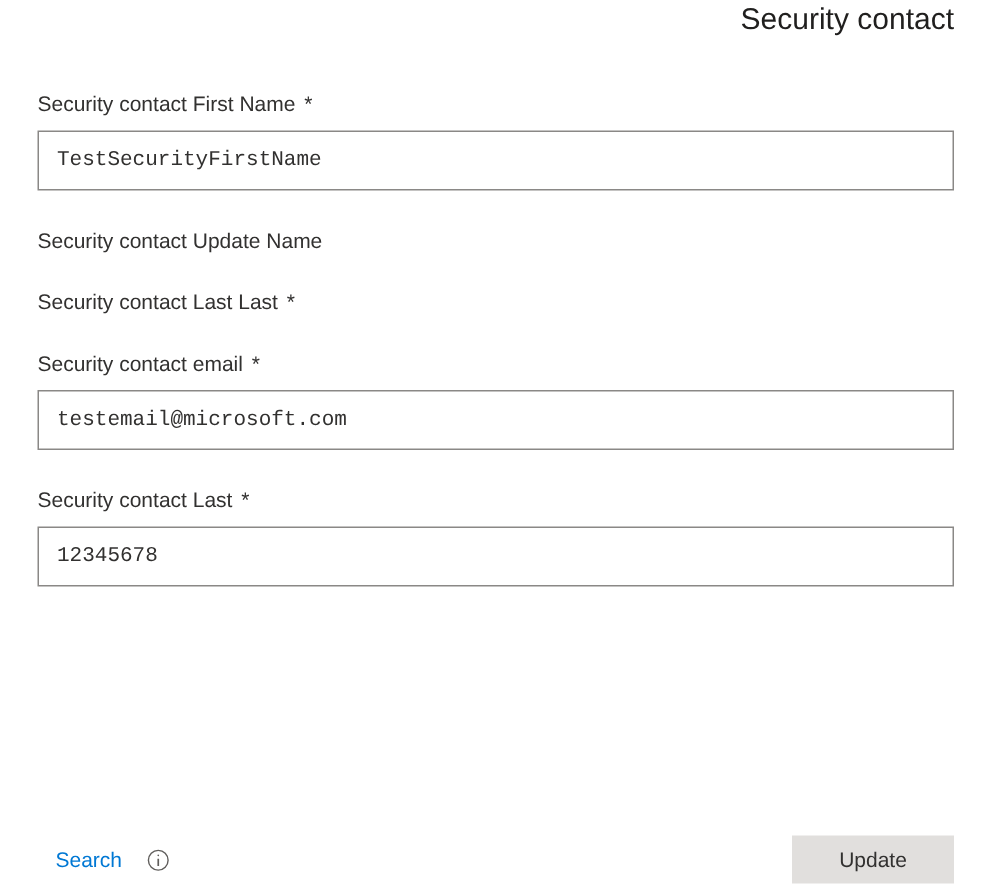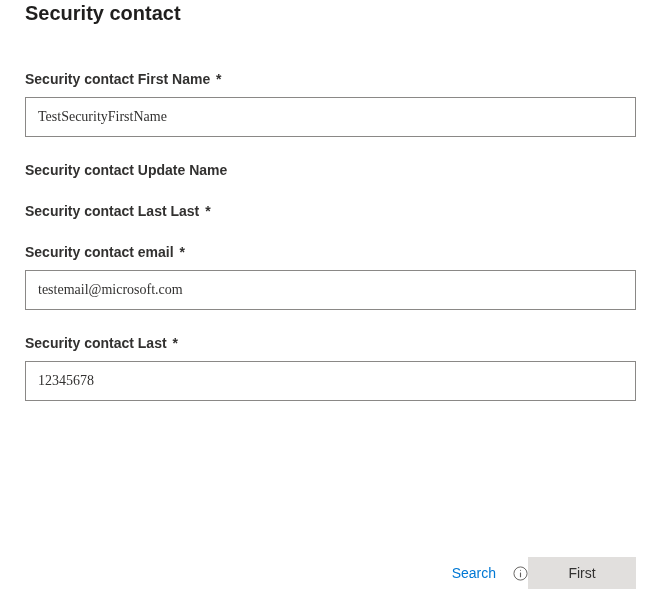--- a/index.html
+++ b/index.html
@@ -11,57 +11,58 @@
       font-family: "Segoe UI", -apple-system, BlinkMacSystemFont, sans-serif;
       background: #ffffff;
       width: 661px;
       height: 594px;
       padding: 0 25px;
       color: #323130;
       position: relative;
     }
     .page-title {
       font-size: 20px;
-      font-weight: 700;
+      font-weight: 400;
       color: #201f1e;
       padding-top: 2px;
-      margin-bottom: 46px;
+      margin-bottom: 36px;
+      text-align: right;
     }
     .form-group {
       margin-bottom: 25px;
     }
     .field-label {
       font-size: 14px;
-      font-weight: 700;
+      font-weight: 400;
       color: #323130;
       margin-bottom: 10px;
       display: block;
     }
     .required-asterisk {
       margin-left: 2px;
     }
     .text-input {
       width: 100%;
       height: 40px;
       padding: 8px 12px;
       font-size: 14px;
-      font-family: Liberation Serif, serif;
+      font-family: Liberation Mono, monospace;
       color: #323130;
       background: #ffffff;
       border: 1px solid #8a8886;
       outline: none;
     }
     .footer-bar {
       position: absolute;
       bottom: 3px;
-      left: 10px;
+      left: 25px;
       right: 25px;
       display: flex;
       align-items: center;
-      justify-content: flex-end;
+      justify-content: space-between;
       height: 36px;
     }
     .footer-left {
       display: flex;
       align-items: center;
       gap: 16px;
     }
     .search-link {
       color: #0078d4;
       font-size: 14px;
@@ -140,14 +141,14 @@
   <div class="footer-left">
     <a class="search-link">Search</a>
     <span class="info-icon-wrap">
       <svg viewBox="0 0 16 16" fill="none" stroke="#605e5c" stroke-width="1">
         <circle cx="8" cy="8" r="7"></circle>
         <line x1="8" y1="7" x2="8" y2="12" stroke-width="1.2"></line>
         <circle cx="8" cy="4.5" r="0.6" fill="#605e5c" stroke="none"></circle>
       </svg>
     </span>
   </div>
-  <button class="update-button">First</button>
+  <button class="update-button">Update</button>
 </div>
 
 </body></html>

